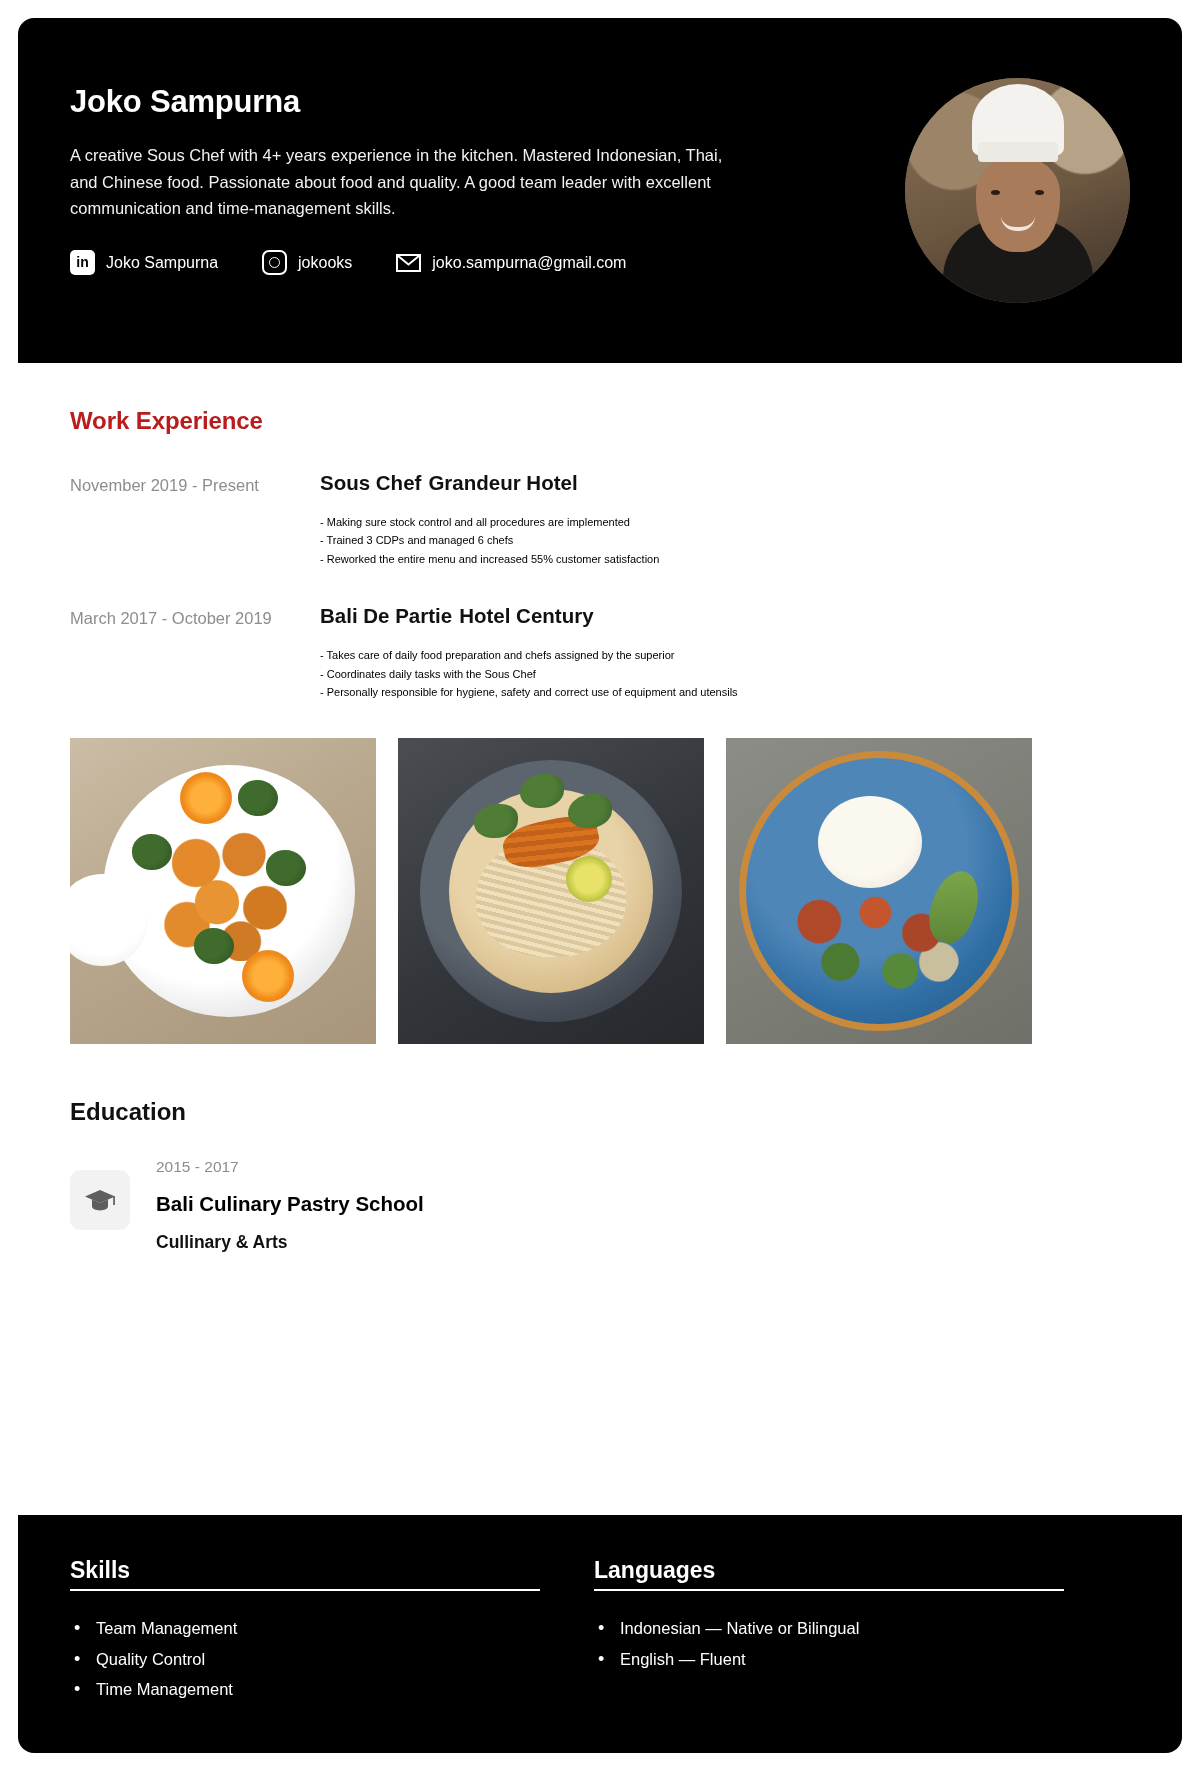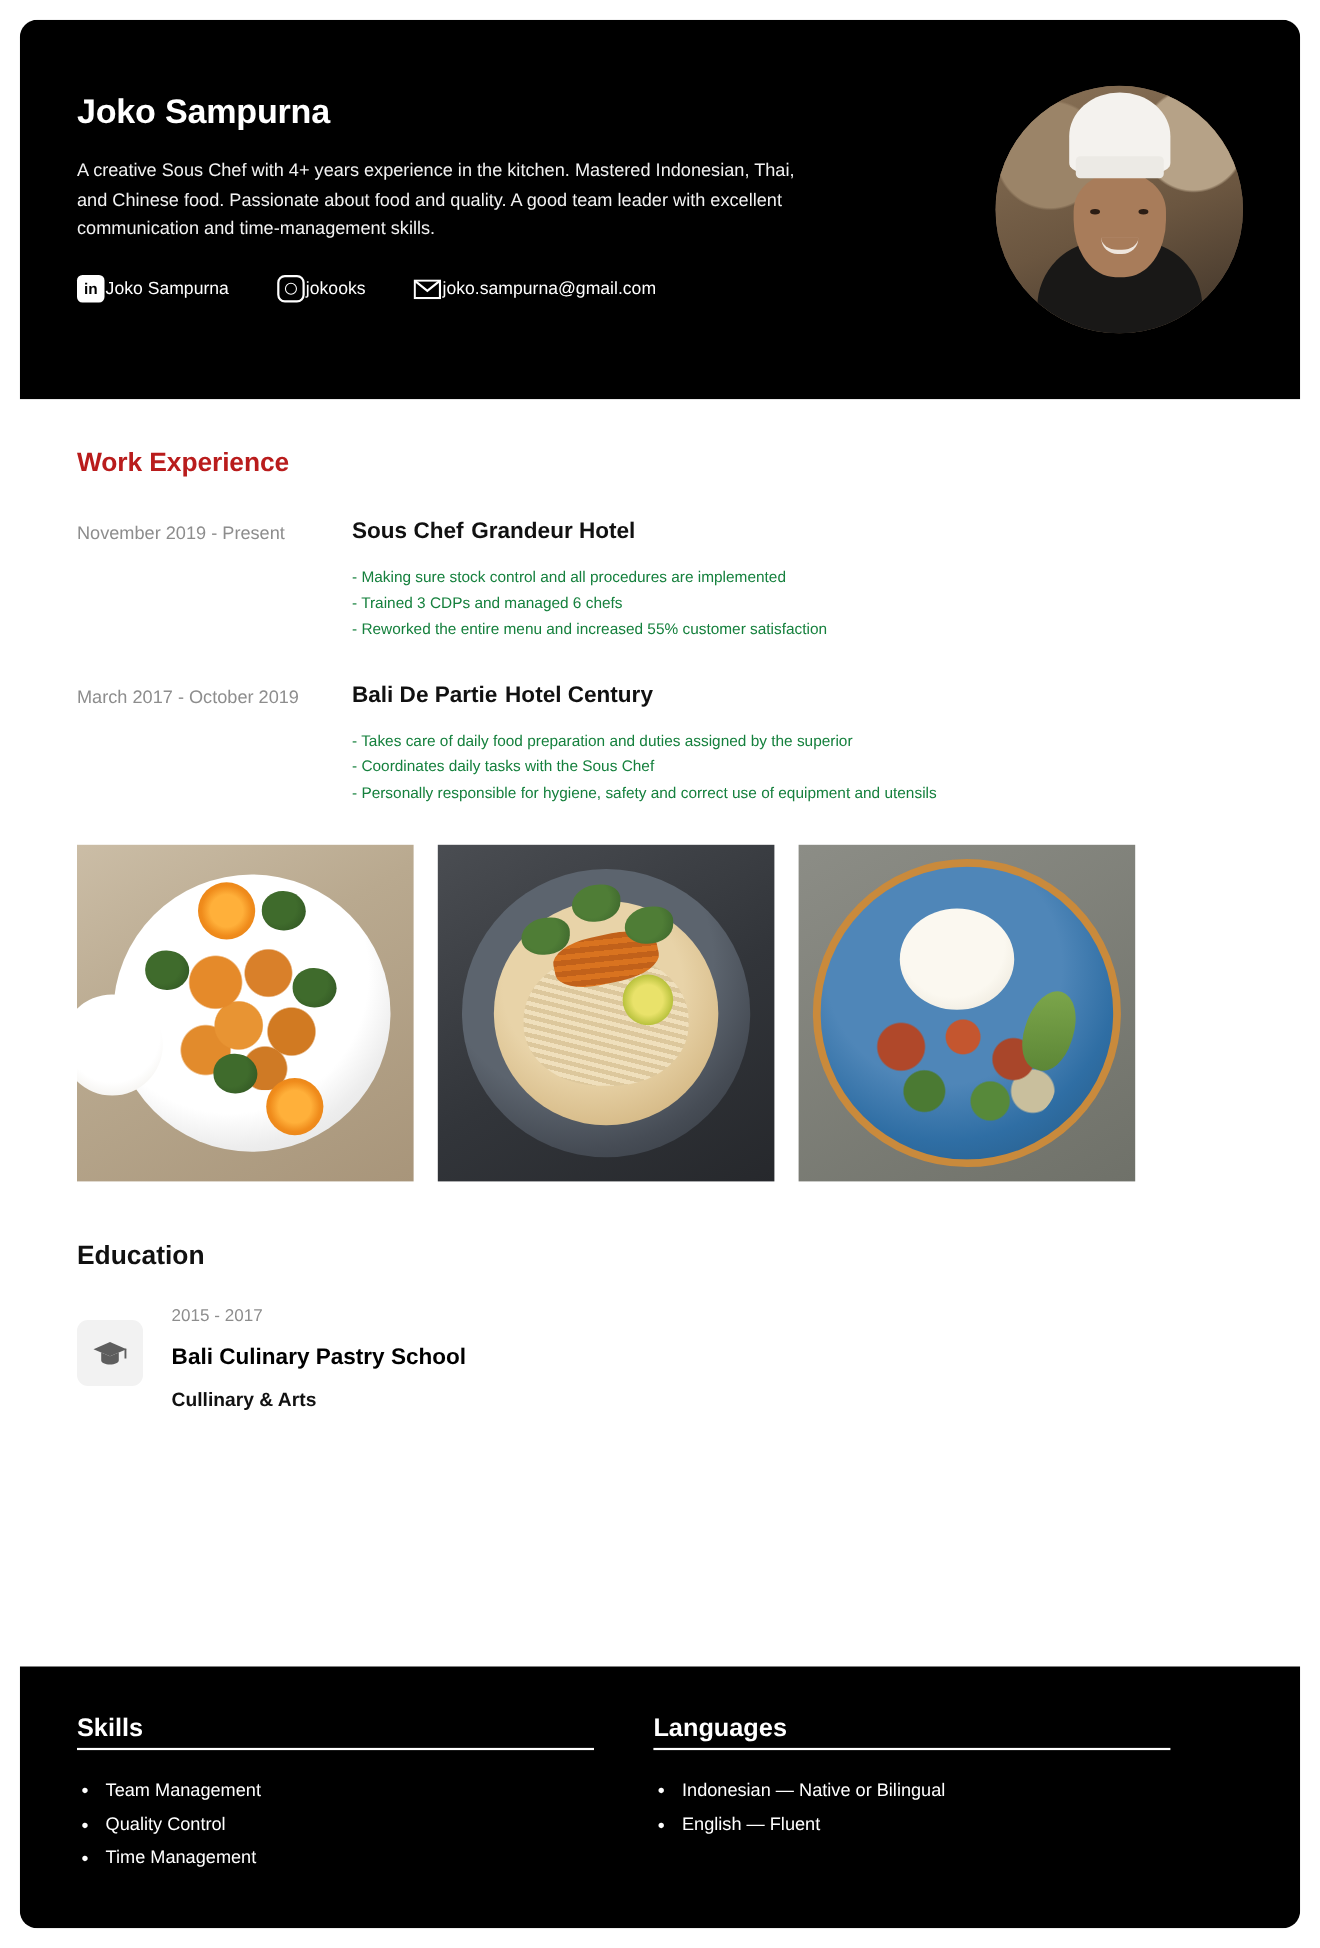--- a/index.html
+++ b/index.html
@@ -51,21 +51,21 @@
     margin-bottom: 28px;
   }
   .contacts {
     display: flex;
     align-items: center;
     gap: 0;
   }
   .contact {
     display: flex;
     align-items: center;
-    gap: 1px;
+    gap: 11px;
     margin-right: 44px;
   }
   .contact-label {
     color: #ffffff;
     font-size: 16px;
   }
   .ic {
     width: 25px; height: 25px;
     display: flex; align-items: center; justify-content: center;
     flex: none;
@@ -183,22 +183,22 @@
   .job-main { flex: 1; }
   .job-title {
     font-size: 20.5px;
     color: #111111;
     margin-bottom: 18px;
   }
   .job-role { font-weight: bold; }
   .job-company { font-weight: bold; margin-left: 7px; text-align: right; }
   .job-bullets { list-style: none; }
   .job-bullets li {
-    font-size: 14px;
-    color: #15803d;
+    font-size: 11px;
+    color: #000000;
     line-height: 1.68;
   }
 
   
   .gallery {
     display: flex;
     gap: 22px;
     margin-top: 18px;
     margin-bottom: 54px;
   }
@@ -473,21 +473,21 @@
         </div>
       </div>
 
       <div class="job">
         <div class="job-date">March 2017 - October 2019</div>
         <div class="job-main">
           <div class="job-title">
             <span class="job-role">Bali De Partie</span><span class="job-company">Hotel Century</span>
           </div>
           <ul class="job-bullets">
-            <li>- Takes care of daily food preparation and duties assigned by the superior</li>
+            <li>- Takes care of daily food preparation and chefs assigned by the superior</li>
             <li>- Coordinates daily tasks with the Sous Chef</li>
             <li>- Personally responsible for hygiene, safety and correct use of equipment and utensils</li>
           </ul>
         </div>
       </div>
 
       <div class="gallery">
         <div class="photo p1">
           <div class="plate"></div>
           <div class="broc b4"></div>

